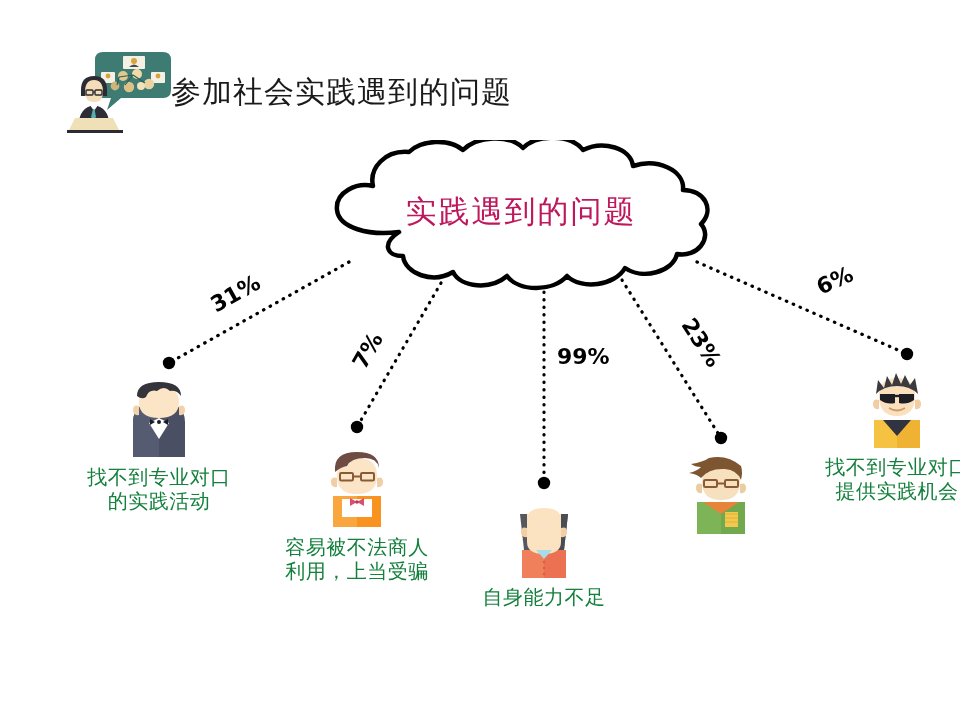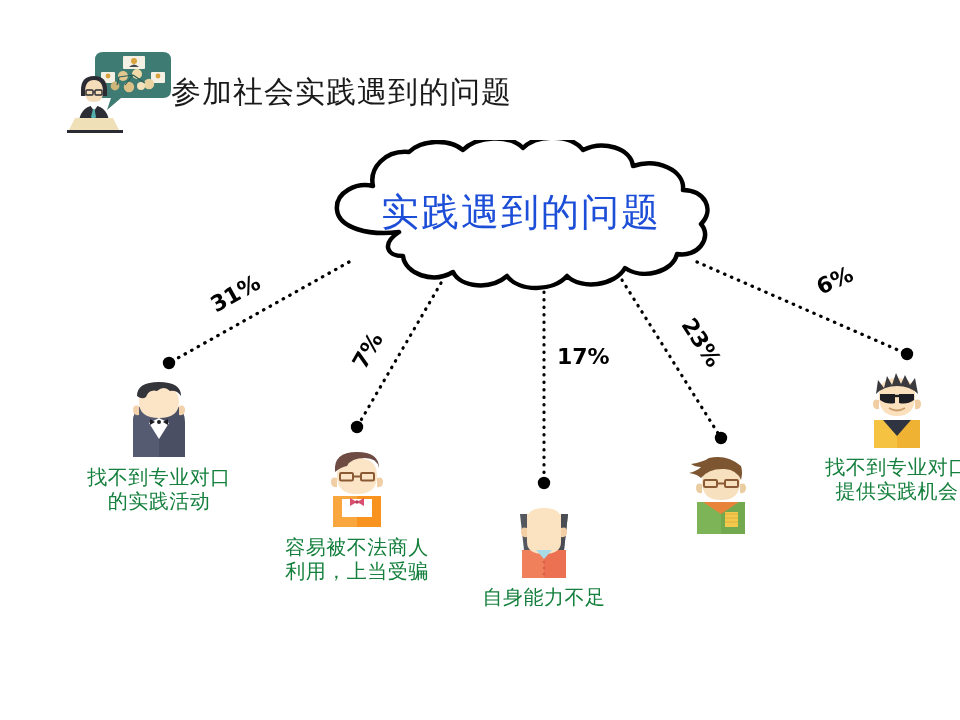--- a/index.html
+++ b/index.html
@@ -60,23 +60,23 @@
   }
   #cloud-label {
     position: absolute;
     left: 232px;
     top: 140px;
     width: 480px;
     height: 160px;
     display: flex;
     align-items: center;
     justify-content: center;
-    font-size: 38px;
+    font-size: 31px;
     letter-spacing: 2px;
-    color: #1d4ed8;
+    color: #be185d;
     padding-bottom: 16px;
     box-sizing: border-box;
     pointer-events: none;
   }
 
   
   #connectors {
     position: absolute;
     left: 0; top: 0;
     width: 960px;
@@ -201,21 +201,21 @@
       <circle cx="495" cy="483" r="6.2"></circle>
       <circle cx="672" cy="438" r="6.2"></circle>
       <circle cx="858" cy="354" r="6.2"></circle>
     </g>
   </svg>
 
   <div class="pct" style="left:160px; top:281px; transform:rotate(-29deg);">31%</div>
 
   <div class="pct" style="left:300px; top:338px; transform:rotate(-60deg);">7%</div>
 
-  <div class="pct" style="left:508px; top:344px;">17%</div>
+  <div class="pct" style="left:508px; top:344px;">99%</div>
 
   <div class="pct" style="left:626px; top:330px; transform:rotate(57deg);">23%</div>
 
   <div class="pct" style="left:767px; top:268px; transform:rotate(-24deg);">6%</div>
 
   <div class="node" style="left:0px; top:372px;">
     <div class="node-figure">
       <svg width="96" height="88" viewBox="0 0 96 88">
         <path d="M22 50 q0 -20 26 -20 q26 0 26 20 l0 35 l-52 0 z" fill="#4a4f63"></path>
         <path d="M22 50 q0 -20 26 -20 l0 55 l-26 0 z" fill="#555b70"></path>

